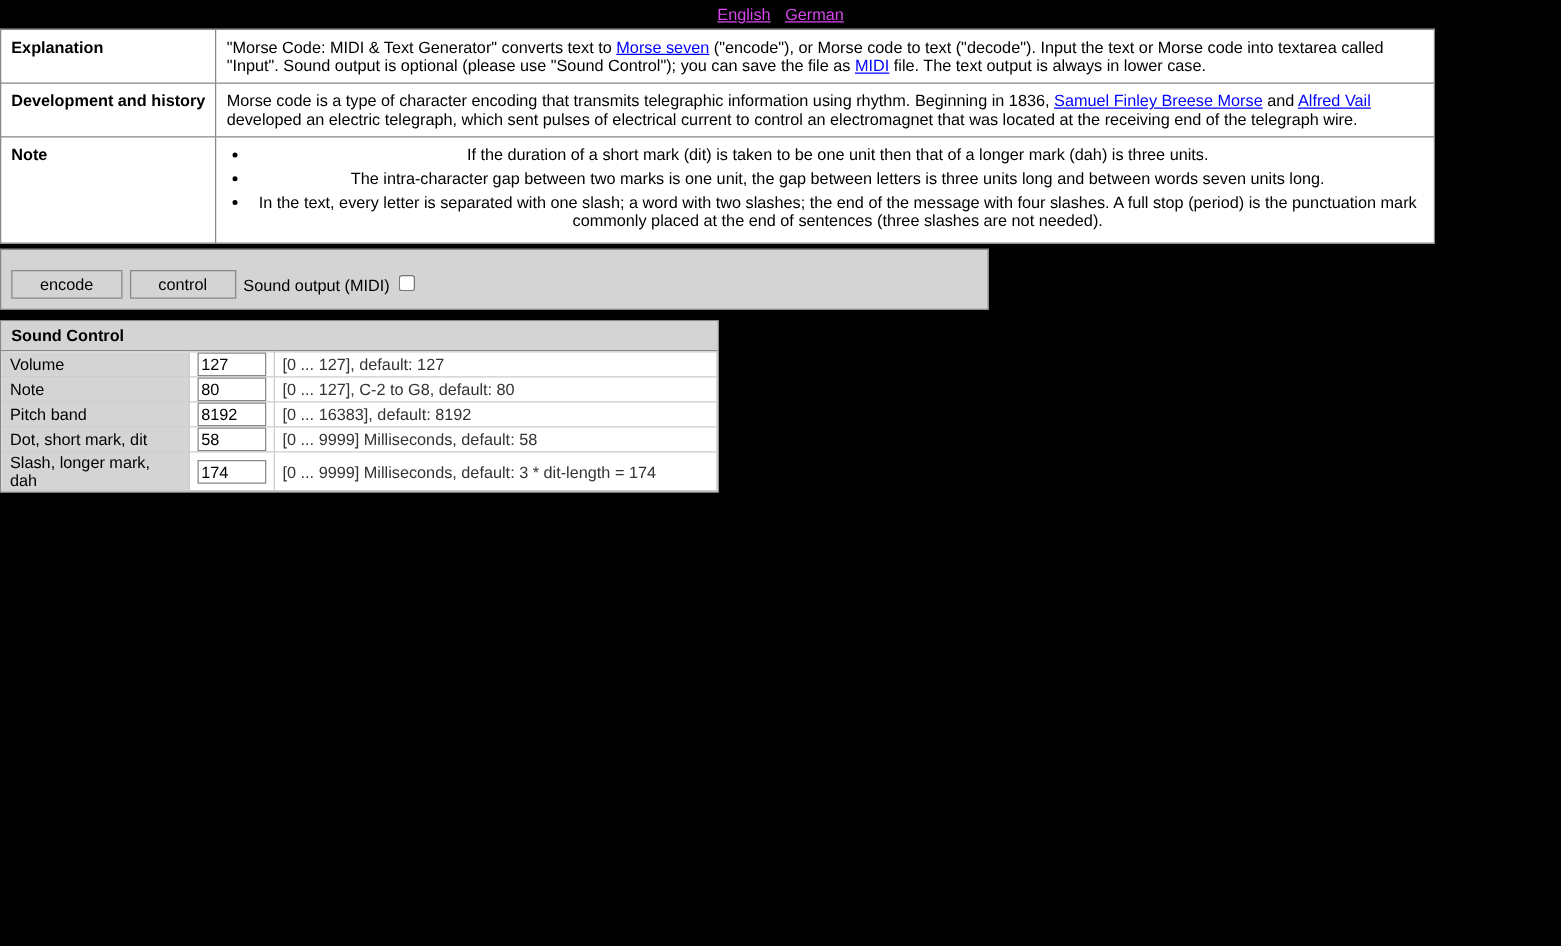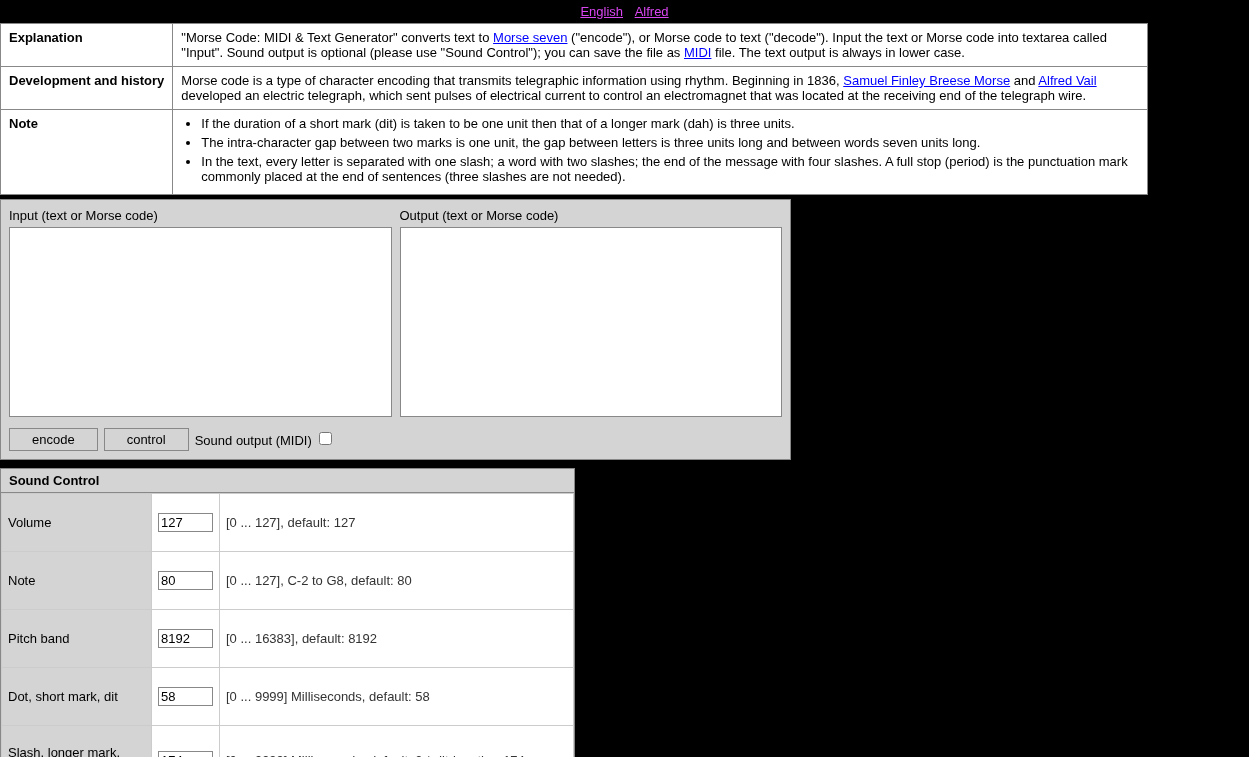--- a/index.html
+++ b/index.html
@@ -43,20 +43,21 @@
     .main-table .content-cell {
       font-size: 13px;
     }
     .content-cell a {
       color: #0000ff;
       text-decoration: underline;
     }
     .note-list {
       list-style: disc;
       padding-left: 20px;
+      text-align: center;
     }
     .note-list li {
       margin-bottom: 4px;
     }
 
     
     .io-section {
       background: #d4d4d4;
       border: 1px solid #888;
       width: 791px;
@@ -121,21 +122,21 @@
     }
     .sound-table {
       width: 100%;
       border-collapse: collapse;
       background: #fff;
     }
     .sound-table tr {
       border-bottom: 1px solid #ccc;
     }
     .sound-table td {
-      padding: 19px 6px;
+      padding: 0 6px;
       font-size: 13px;
       border: 1px solid #ccc;
       vertical-align: middle;
     }
     .sound-table td:first-child {
       width: 150px;
       background: #d4d4d4;
       font-weight: normal;
     }
     .sound-table td:nth-child(2) {
@@ -151,21 +152,21 @@
       color: #333;
     }
   </style>
 </head>
 <body>
 
 <div class="page-wrapper">
 
   <div class="top-links">
     <a href="#">English</a>
-    <a href="#">Alfred</a>
+    <a href="#">German</a>
   </div>
 
   <table class="main-table">
     <tbody>
 
       <tr>
         <td class="label-cell">Explanation</td>
         <td class="content-cell">
           "Morse Code: MIDI &amp; Text Generator" converts text to 
           <a href="#">Morse seven</a>
@@ -193,30 +194,20 @@
             <li>If the duration of a short mark (dit) is taken to be one unit then that of a longer mark (dah) is three units.</li>
             <li>The intra-character gap between two marks is one unit, the gap between letters is three units long and between words seven units long.</li>
             <li>In the text, every letter is separated with one slash; a word with two slashes; the end of the message with four slashes. A full stop (period) is the punctuation mark commonly placed at the end of sentences (three slashes are not needed).</li>
           </ul>
         </td>
       </tr>
     </tbody>
   </table>
 
   <div class="io-section">
-    <div class="io-row">
-      <div class="io-col">
-        <label>Input (text or Morse code)</label>
-        <textarea style=""></textarea>
-      </div>
-      <div class="io-col">
-        <label>Output (text or Morse code)</label>
-        <textarea style=""></textarea>
-      </div>
-    </div>
     <div class="io-buttons">
       <button>encode</button>
       <button>control</button>
       <label>
         <span>Sound output (MIDI)</span>
         <input type="checkbox" style="">
       </label>
     </div>
   </div>
 

